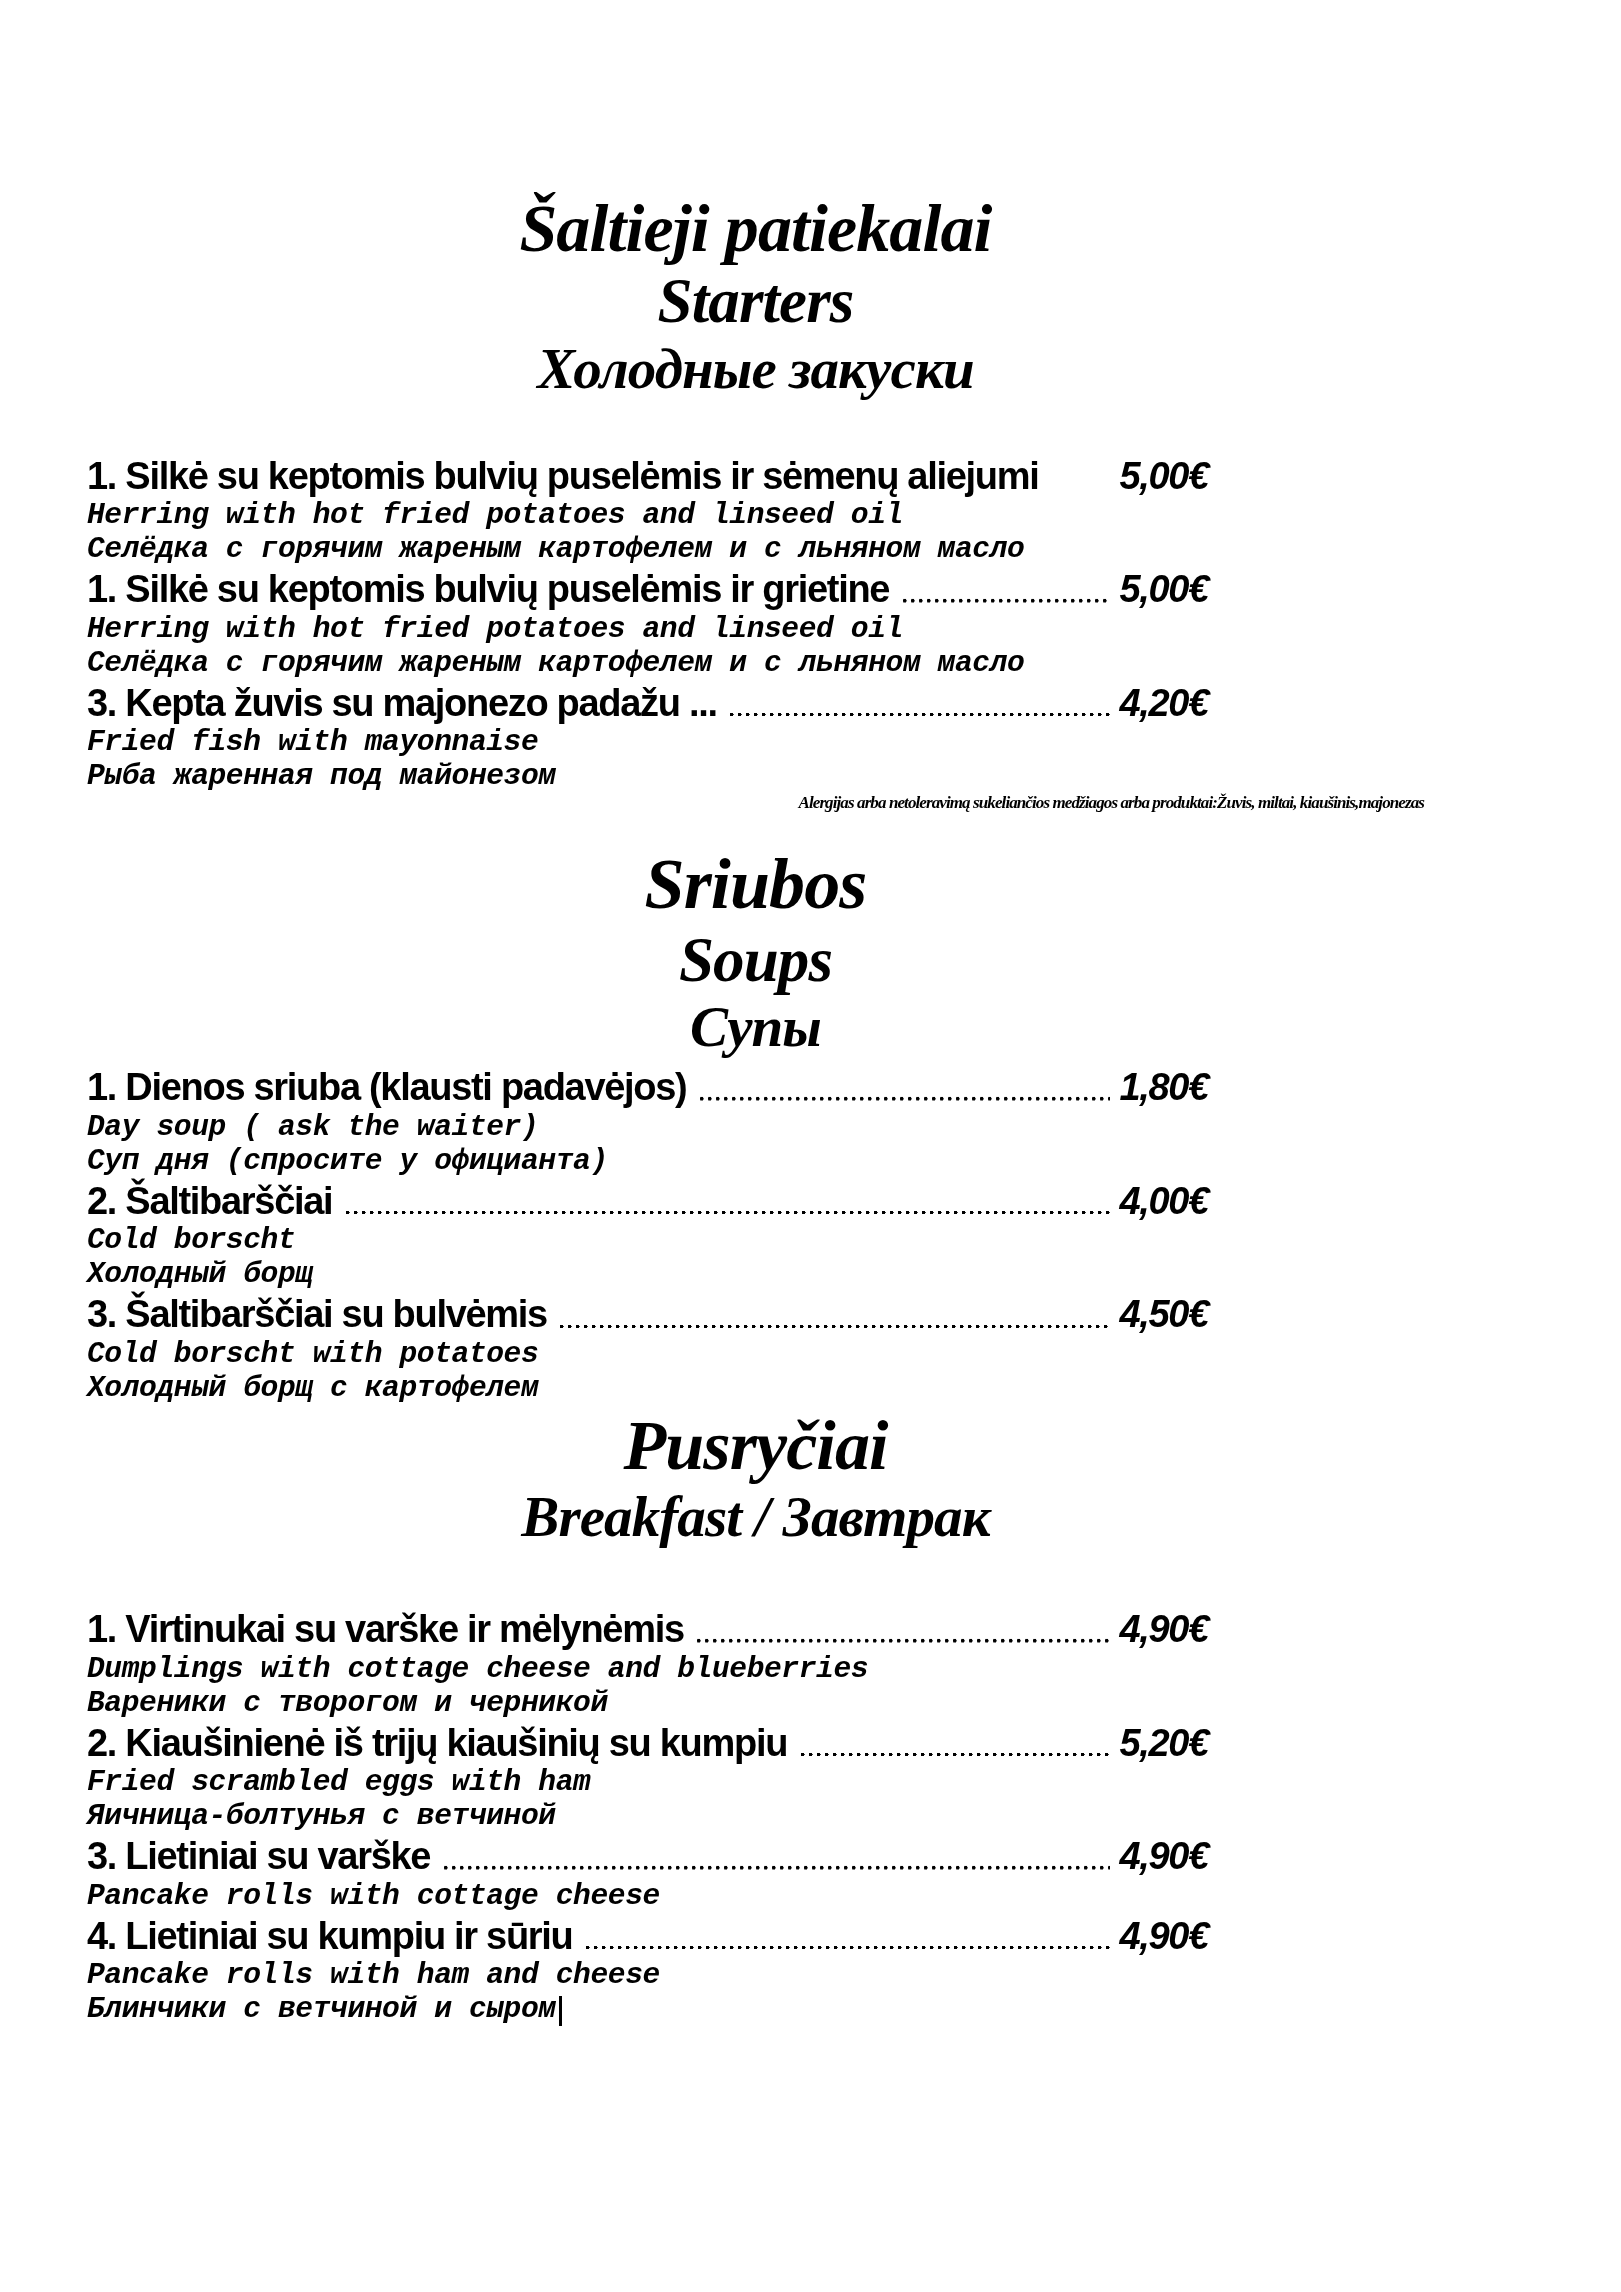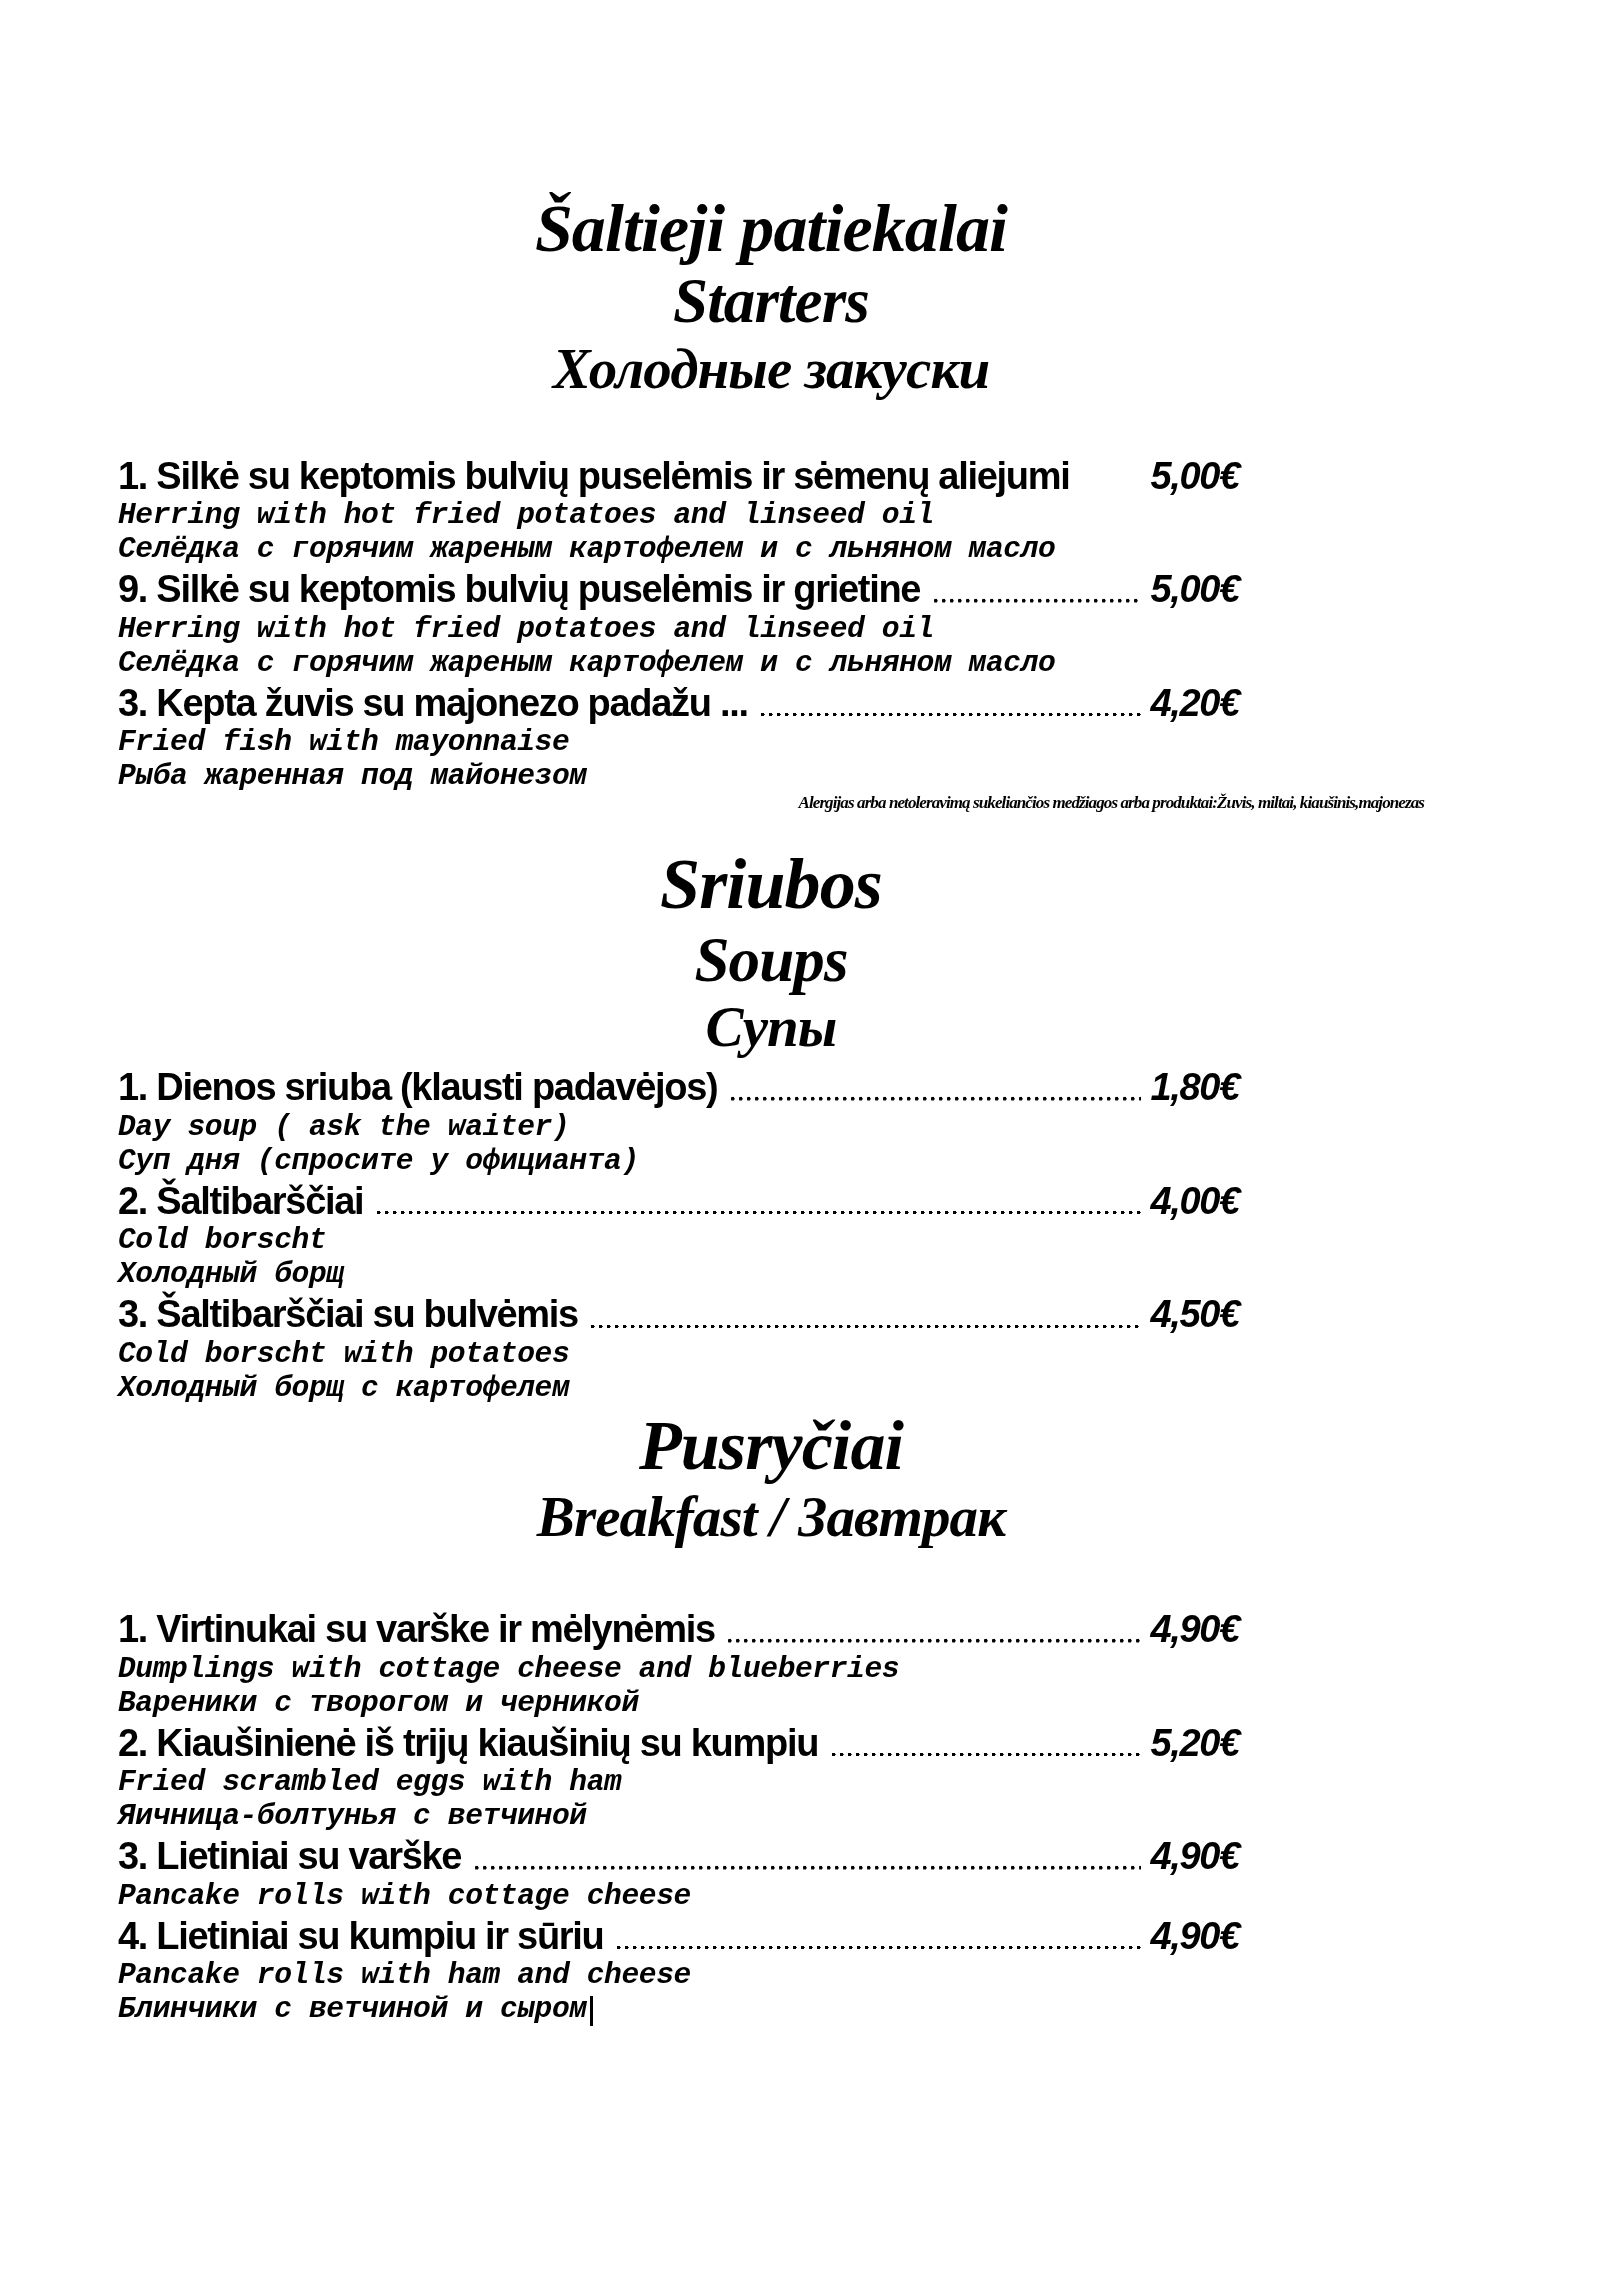--- a/index.html
+++ b/index.html
@@ -12,21 +12,21 @@
     height: 2293px;
     position: relative;
     overflow: hidden;
     color: #000000;
     font-family: "Liberation Serif", "DejaVu Serif", serif;
   }
   .page {
     box-sizing: border-box;
     width: 1621px;
     height: 1945px;
-    padding: 190px 197px 0 118px;
+    padding: 190px 197px 0 87px;
     background: #ffffff;
   }
 
   
   .sec-header {
     text-align: center;
     font-style: italic;
     font-weight: bold;
     line-height: 1.12;
   }
@@ -116,21 +116,21 @@
       <span class="nm">1. Silkė su keptomis bulvių puselėmis ir sėmenų aliejumi</span>
       <span class="leader hidden"></span>
       <span class="pr">5,00€</span>
     </div>
     <div class="desc">Herring with hot fried potatoes and linseed oil</div>
     <div class="desc">Селёдка с горячим жареным картофелем и с льняном масло</div>
   </div>
 
   <div class="item">
     <div class="row">
-      <span class="nm">9. Silkė su keptomis bulvių puselėmis ir grietine</span>
+      <span class="nm">1. Silkė su keptomis bulvių puselėmis ir grietine</span>
       <span class="leader"></span>
       <span class="pr">5,00€</span>
     </div>
     <div class="desc">Herring with hot fried potatoes and linseed oil</div>
     <div class="desc">Селёдка с горячим жареным картофелем и с льняном масло</div>
   </div>
 
   <div class="item">
     <div class="row">
       <span class="nm">3. Kepta žuvis su majonezo padažu ...</span>

